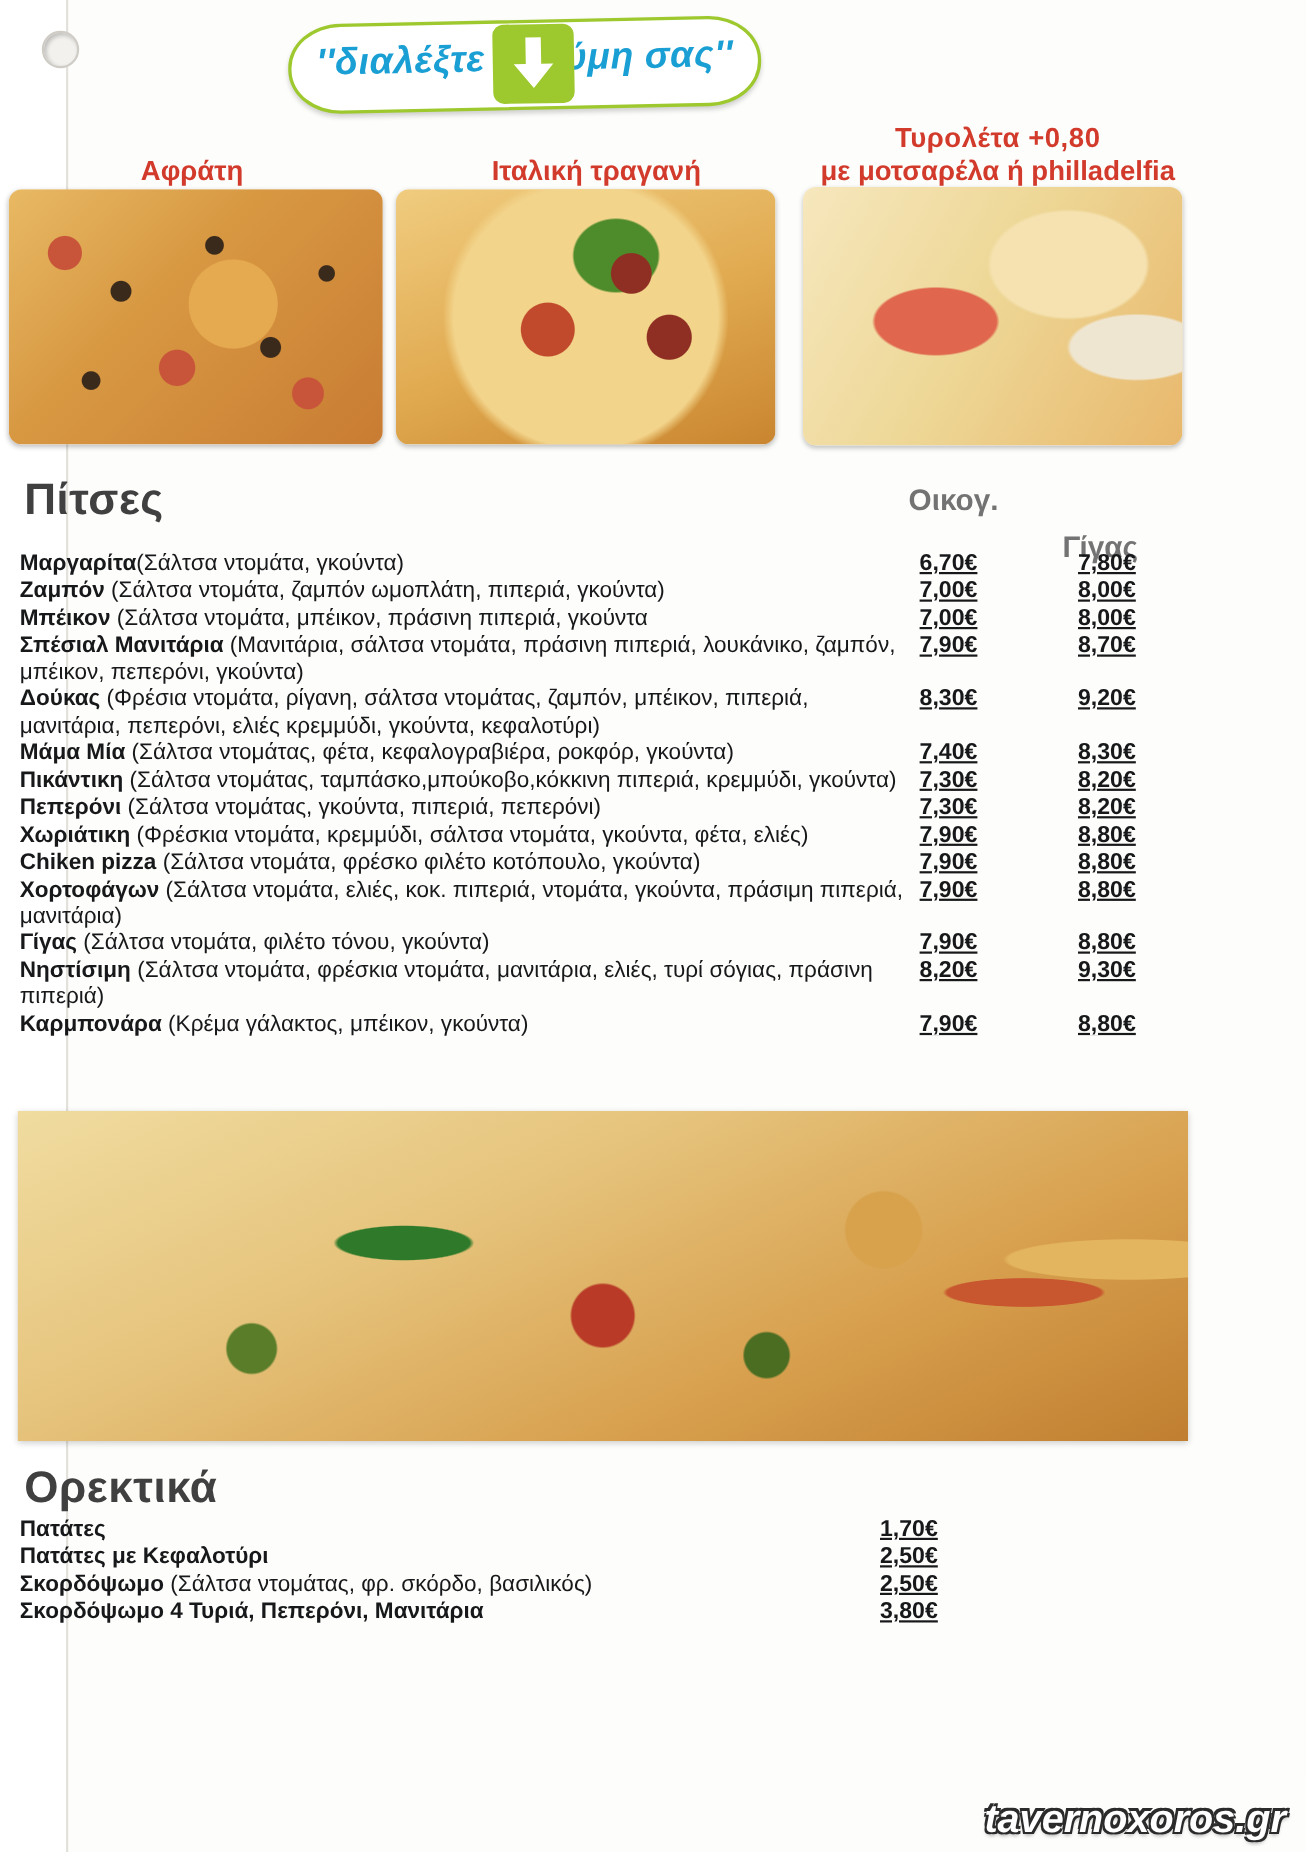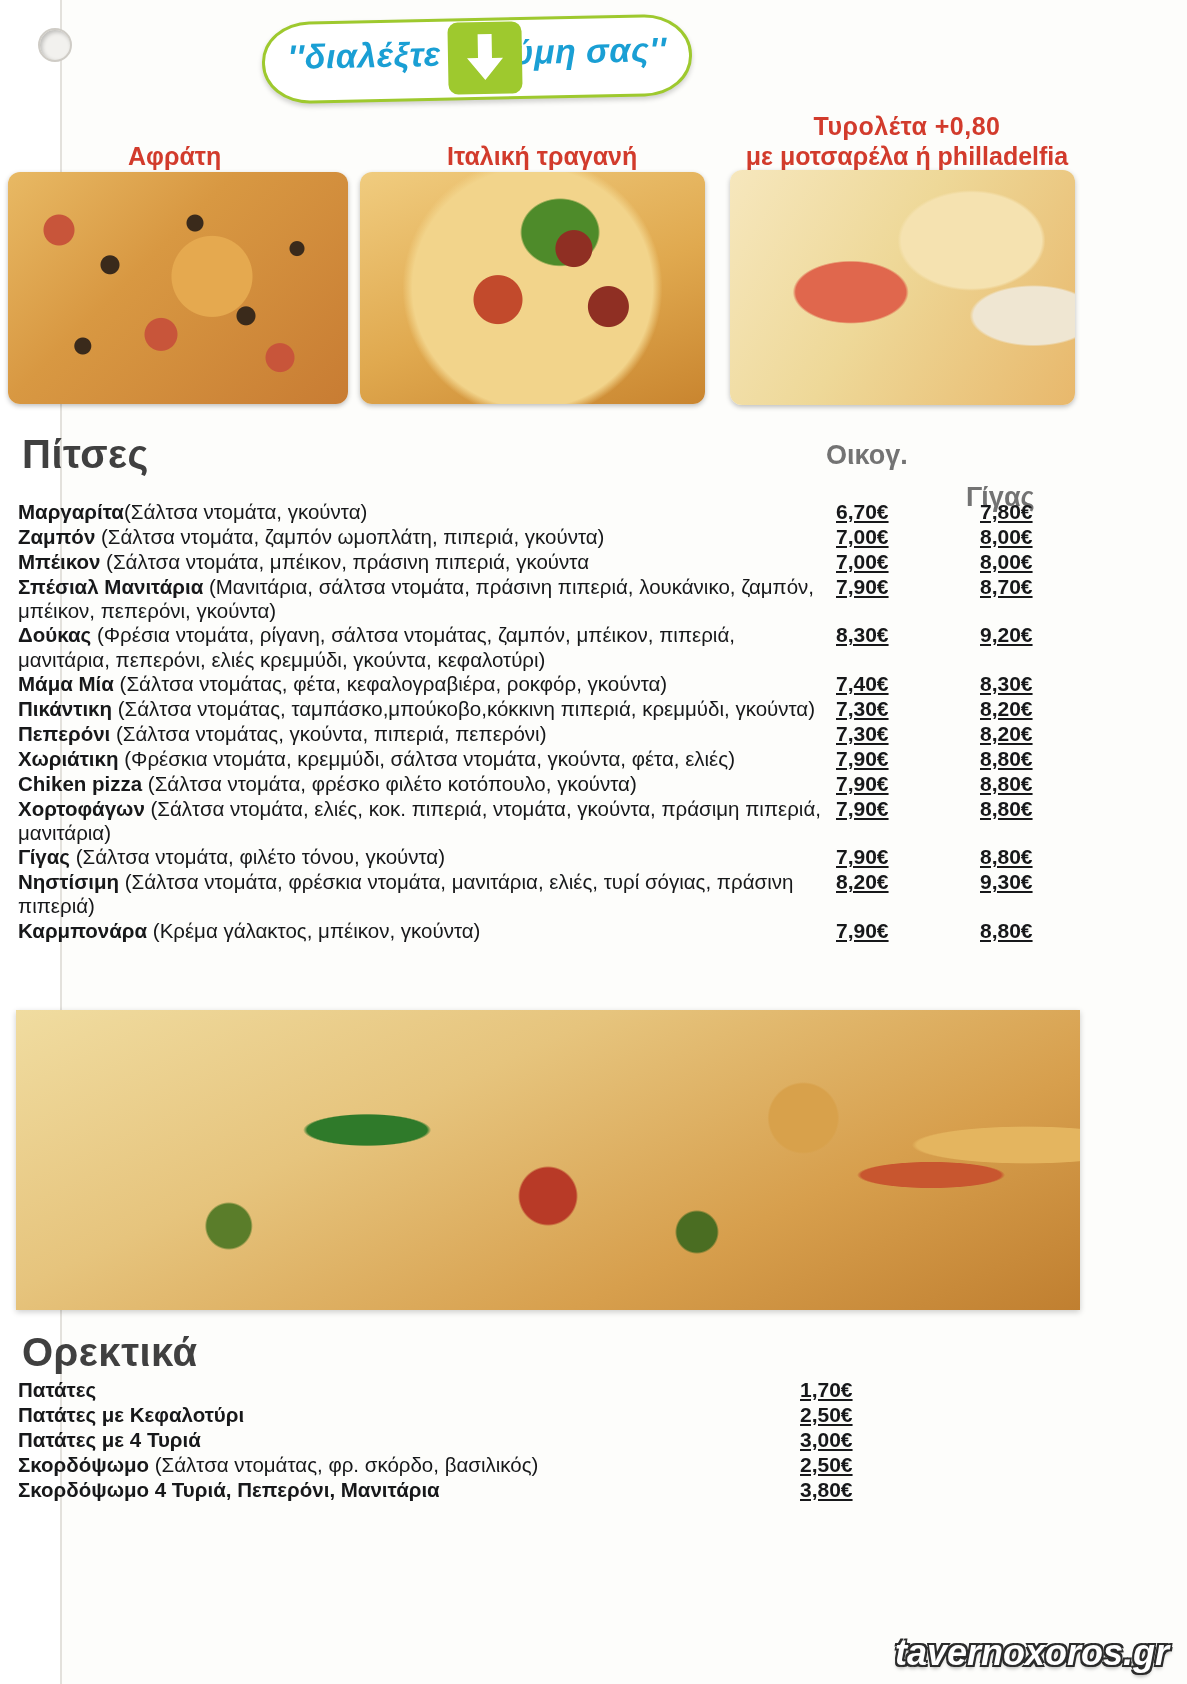--- a/index.html
+++ b/index.html
@@ -347,24 +347,20 @@
   <div class="items" id="appetizer-items" style="top:1378px;">
       <div class="row">
         <div class="nm"><b>Πατάτες</b><span class="desc"></span></div>
         <div class="p1" style="left: 782px;">1,70€</div>
       </div>
       <div class="row">
         <div class="nm"><b>Πατάτες με Κεφαλοτύρι</b><span class="desc"></span></div>
         <div class="p1" style="left: 782px;">2,50€</div>
       </div>
       <div class="row">
-        <div class="nm"><b>Πατάτες με 4 Τυριά</b><span class="desc"></span></div>
-        <div class="p1" style="left: 782px;">3,00€</div>
-      </div>
-      <div class="row">
         <div class="nm"><b>Σκορδόψωμο</b><span class="desc"> (Σάλτσα ντομάτας, φρ. σκόρδο, βασιλικός)</span></div>
         <div class="p1" style="left: 782px;">2,50€</div>
       </div>
       <div class="row">
         <div class="nm"><b>Σκορδόψωμο 4 Τυριά, Πεπερόνι, Μανιτάρια</b><span class="desc"></span></div>
         <div class="p1" style="left: 782px;">3,80€</div>
       </div>
     </div>
 
   <div class="watermark">tavernoxoros.gr</div>

